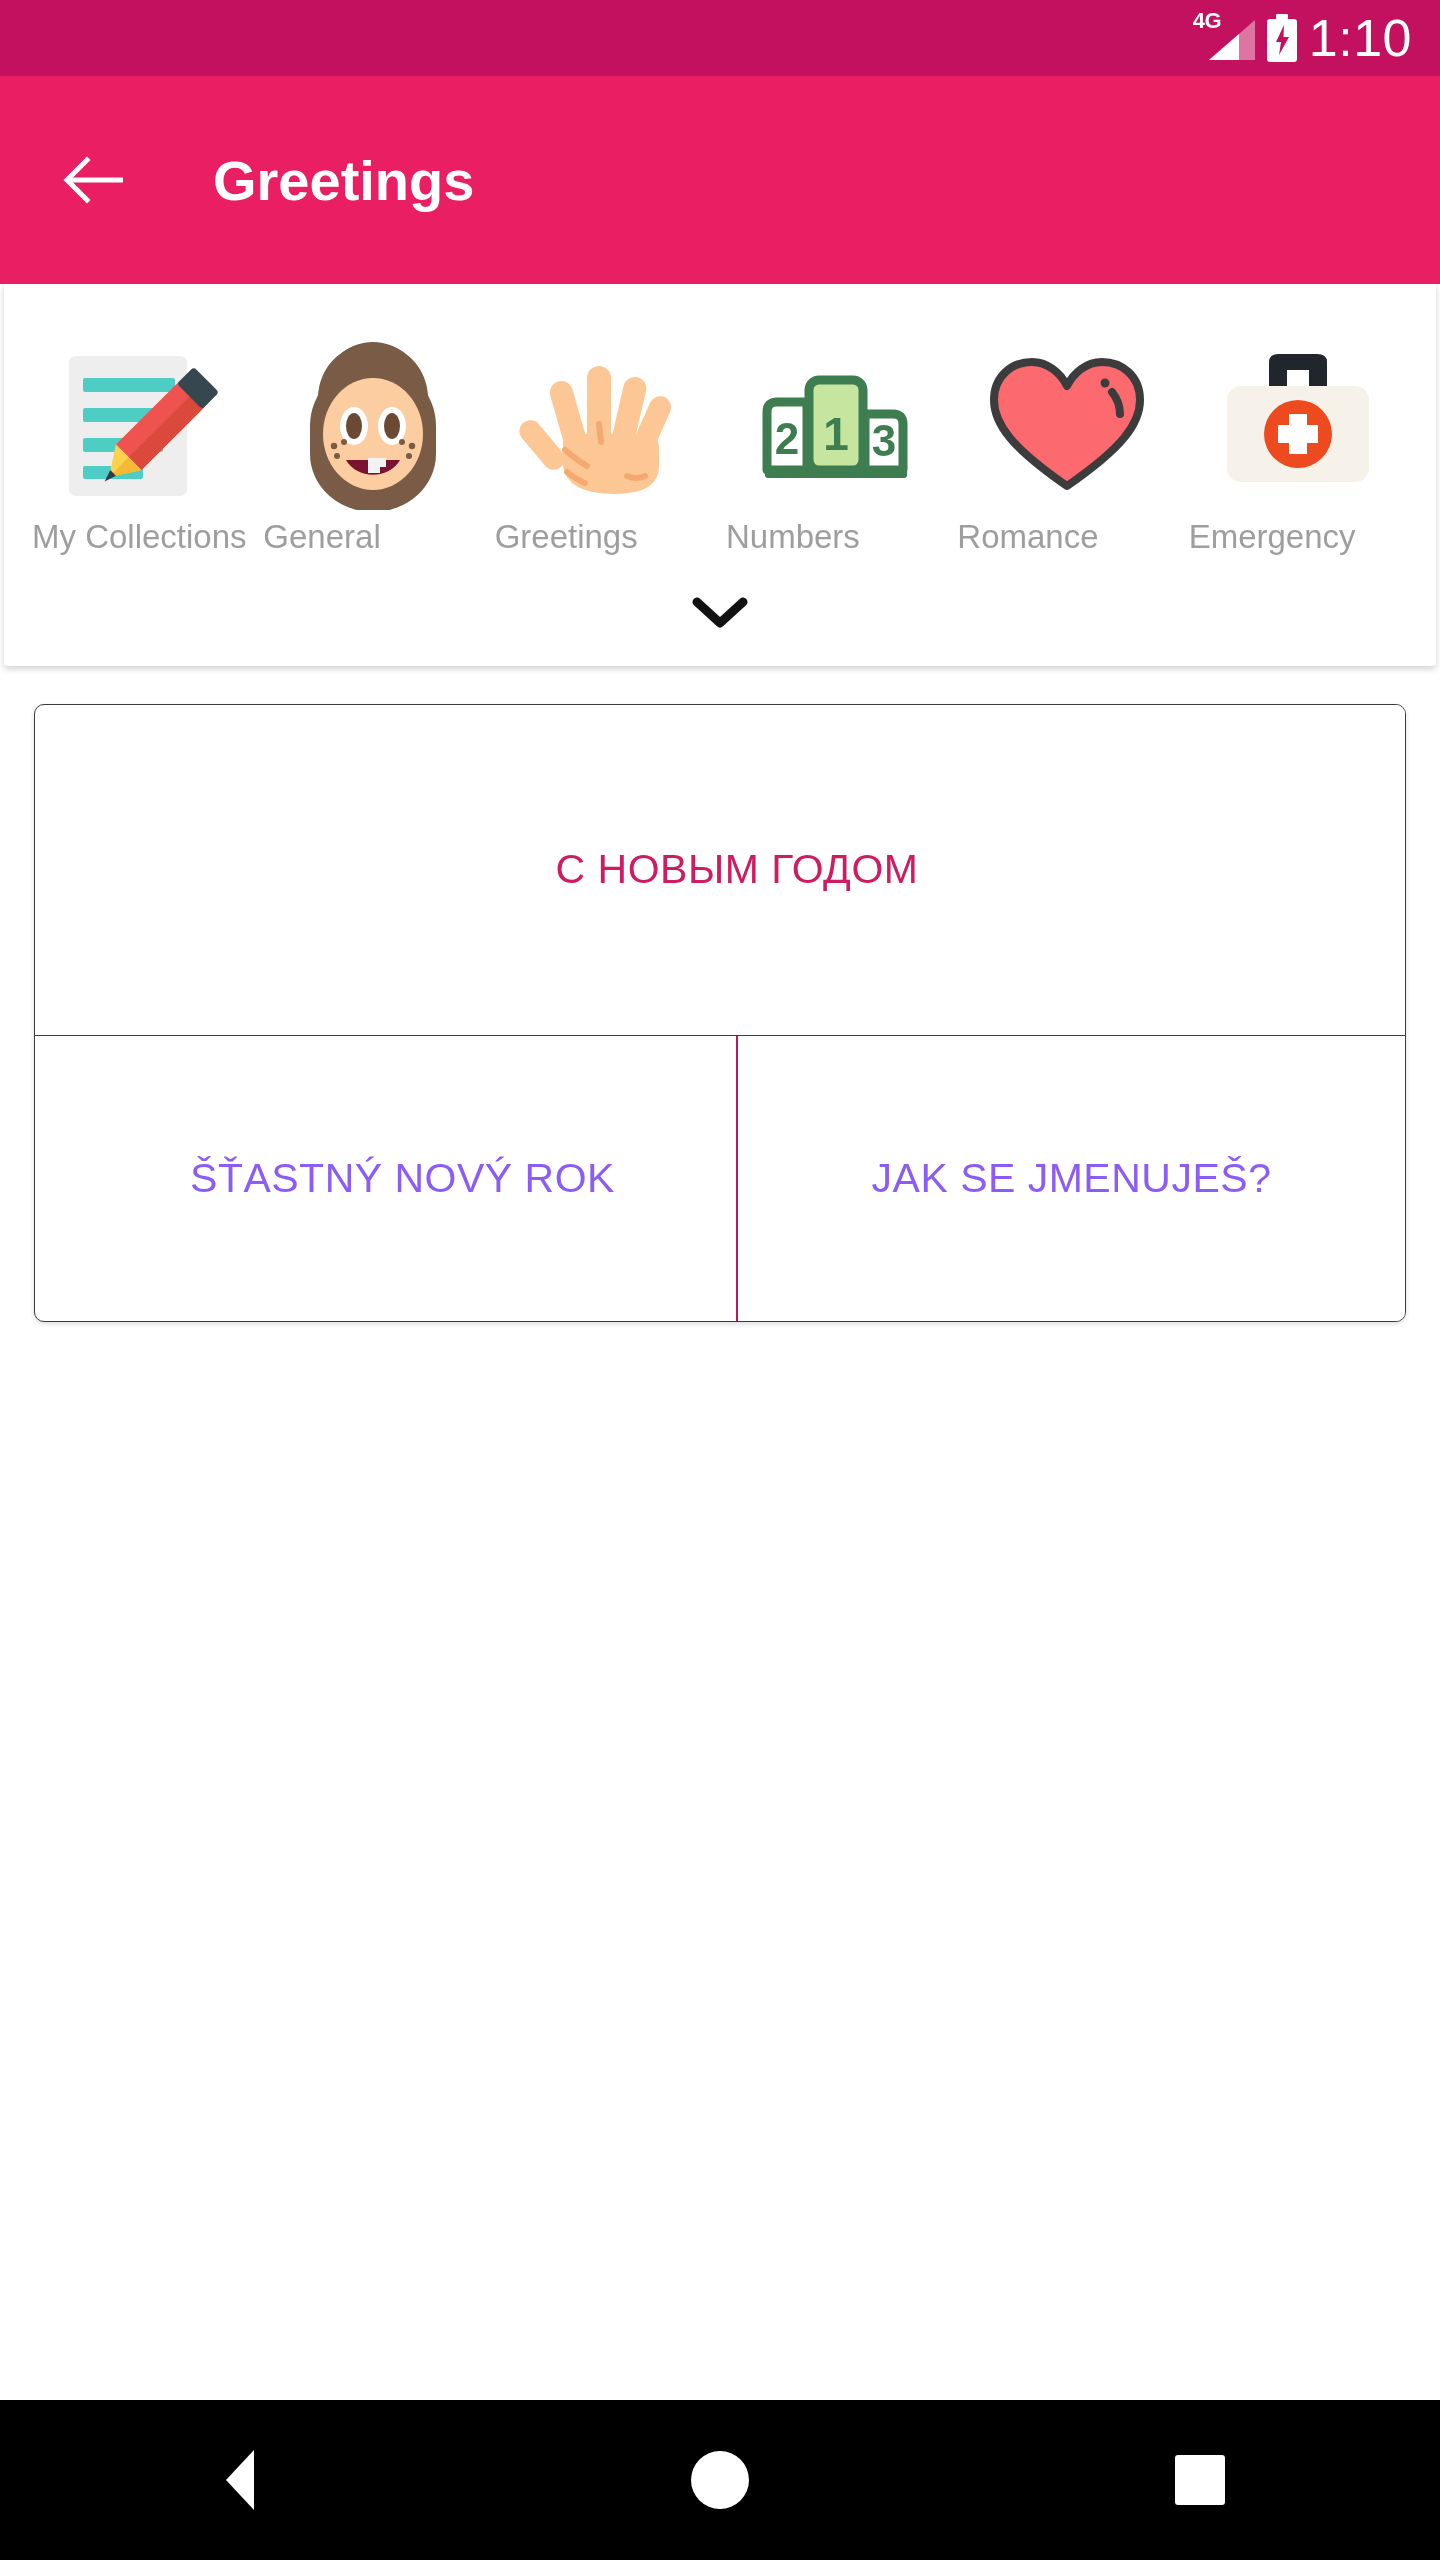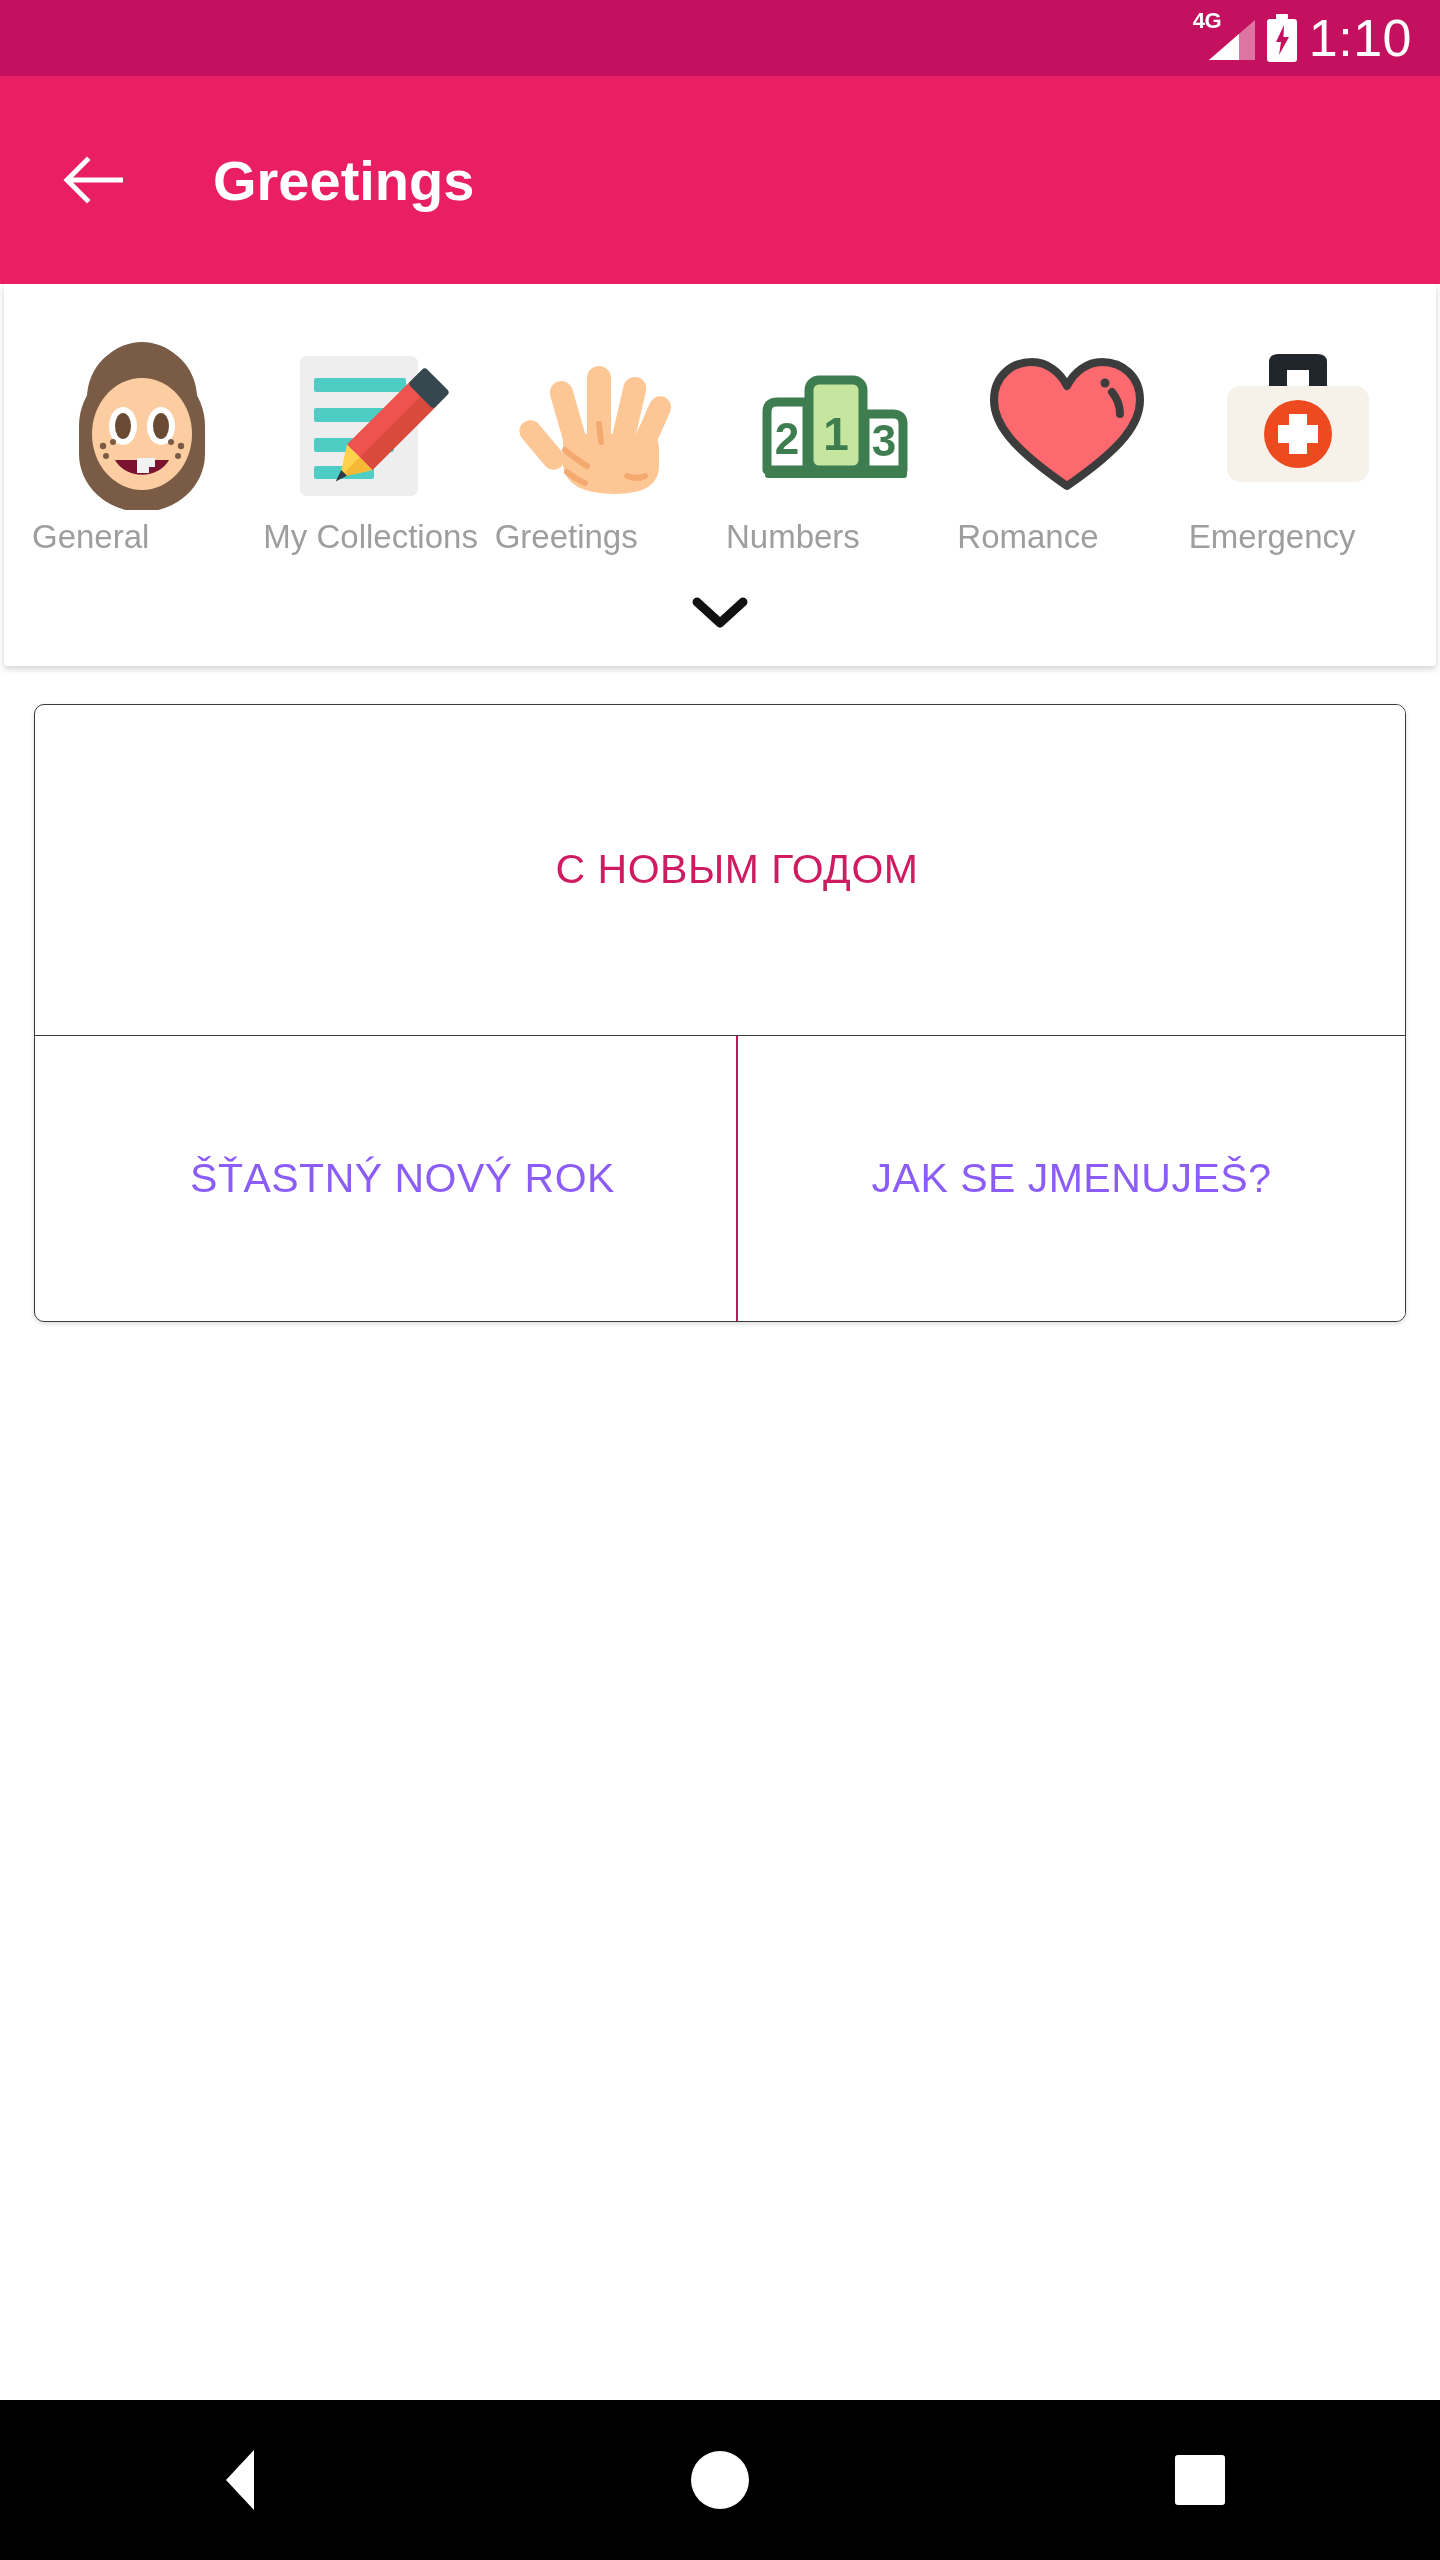--- a/index.html
+++ b/index.html
@@ -293,20 +293,41 @@
     <svg width="62" height="52" viewBox="0 0 62 52">
       <path d="M4 26 L60 26" stroke="#ffffff" stroke-width="5" fill="none"></path>
       <path d="M24 6 L4 26 L24 46" stroke="#ffffff" stroke-width="5" fill="none" stroke-linecap="square" stroke-linejoin="miter"></path>
     </svg>
   </div>
   <div class="app-title">Greetings</div>
 </div>
 
 <div class="cat-panel">
   <div class="cat-row">
+
+    <div class="cat-item">
+      <div class="cat-icon">
+        <svg width="170" height="168" viewBox="0 0 170 168">
+          <rect x="12" y="14" width="118" height="140" rx="7" fill="#eeeeee"></rect>
+          <rect x="26" y="36" width="92" height="14" rx="2" fill="#4ecdc4"></rect>
+          <rect x="26" y="66" width="92" height="14" rx="2" fill="#4ecdc4"></rect>
+          <rect x="26" y="96" width="80" height="14" rx="2" fill="#4ecdc4"></rect>
+          <rect x="26" y="124" width="60" height="13" rx="2" fill="#4ecdc4"></rect>
+          <g transform="rotate(-45 95 92)">
+            <rect x="62" y="74" width="90" height="36" fill="#ef5350"></rect>
+            <rect x="62" y="92" width="90" height="18" fill="#d94a3d"></rect>
+            <rect x="148" y="74" width="24" height="36" rx="4" fill="#37474f"></rect>
+            <polygon points="62,74 34,92 62,110" fill="#ffd24d"></polygon>
+            <polygon points="62,92 34,92 62,110" fill="#f5b935"></polygon>
+            <polygon points="40,88 28,92 40,96" fill="#2e3d49"></polygon>
+          </g>
+        </svg>
+      </div>
+      <div class="cat-label">My Collections</div>
+    </div>
 
     <div class="cat-item">
       <div class="cat-icon">
         <svg width="170" height="168" viewBox="0 0 170 168">
           <path d="M22 84 A63 63 0 0 1 148 84 L148 112 A63 58 0 0 1 22 112 Z" fill="#7a5c46"></path>
           <ellipse cx="85" cy="92" rx="50" ry="56" fill="#fbcda0"></ellipse>
           <path d="M35 66 A50 50 0 0 1 135 66 L135 50 A50 50 0 0 0 35 50 Z" fill="#7a5c46"></path>
           <path d="M30 56 A55 55 0 0 1 140 56 L140 78 L128 60 A45 40 0 0 0 42 60 L30 78 Z" fill="#7a5c46"></path>
           <ellipse cx="66" cy="84" rx="14" ry="19" fill="#ffffff"></ellipse>
           <ellipse cx="104" cy="84" rx="14" ry="19" fill="#ffffff"></ellipse>
@@ -322,41 +343,20 @@
           <circle cx="114" cy="100" r="3" fill="#7a5c46"></circle>
           <circle cx="121" cy="114" r="3" fill="#7a5c46"></circle>
         </svg>
       </div>
       <div class="cat-label">General</div>
     </div>
 
     <div class="cat-item">
       <div class="cat-icon">
         <svg width="170" height="168" viewBox="0 0 170 168">
-          <rect x="12" y="14" width="118" height="140" rx="7" fill="#eeeeee"></rect>
-          <rect x="26" y="36" width="92" height="14" rx="2" fill="#4ecdc4"></rect>
-          <rect x="26" y="66" width="92" height="14" rx="2" fill="#4ecdc4"></rect>
-          <rect x="26" y="96" width="80" height="14" rx="2" fill="#4ecdc4"></rect>
-          <rect x="26" y="124" width="60" height="13" rx="2" fill="#4ecdc4"></rect>
-          <g transform="rotate(-45 95 92)">
-            <rect x="62" y="74" width="90" height="36" fill="#ef5350"></rect>
-            <rect x="62" y="92" width="90" height="18" fill="#d94a3d"></rect>
-            <rect x="148" y="74" width="24" height="36" rx="4" fill="#37474f"></rect>
-            <polygon points="62,74 34,92 62,110" fill="#ffd24d"></polygon>
-            <polygon points="62,92 34,92 62,110" fill="#f5b935"></polygon>
-            <polygon points="40,88 28,92 40,96" fill="#2e3d49"></polygon>
-          </g>
-        </svg>
-      </div>
-      <div class="cat-label">My Collections</div>
-    </div>
-
-    <div class="cat-item">
-      <div class="cat-icon">
-        <svg width="170" height="168" viewBox="0 0 170 168">
           <g fill="#fcc795">
             <rect x="12" y="74" width="22" height="58" rx="11" transform="rotate(-40 23 103)"></rect>
             <rect x="39" y="38" width="23" height="82" rx="11.5" transform="rotate(-16 50 79)"></rect>
             <rect x="68" y="24" width="24" height="94" rx="12"></rect>
             <rect x="97" y="34" width="23" height="88" rx="11.5" transform="rotate(13 108 78)"></rect>
             <rect x="120" y="52" width="22" height="72" rx="11" transform="rotate(24 131 88)"></rect>
             <path d="M44 92 L130 92 Q140 92 140 108 L140 124 Q140 152 96 152 Q48 152 44 124 Z"></path>
           </g>
           <path d="M46 108 Q58 118 68 124" stroke="#f4a971" stroke-width="6" fill="none" stroke-linecap="round"></path>
           <path d="M48 130 Q58 138 66 141" stroke="#f4a971" stroke-width="6" fill="none" stroke-linecap="round"></path>

